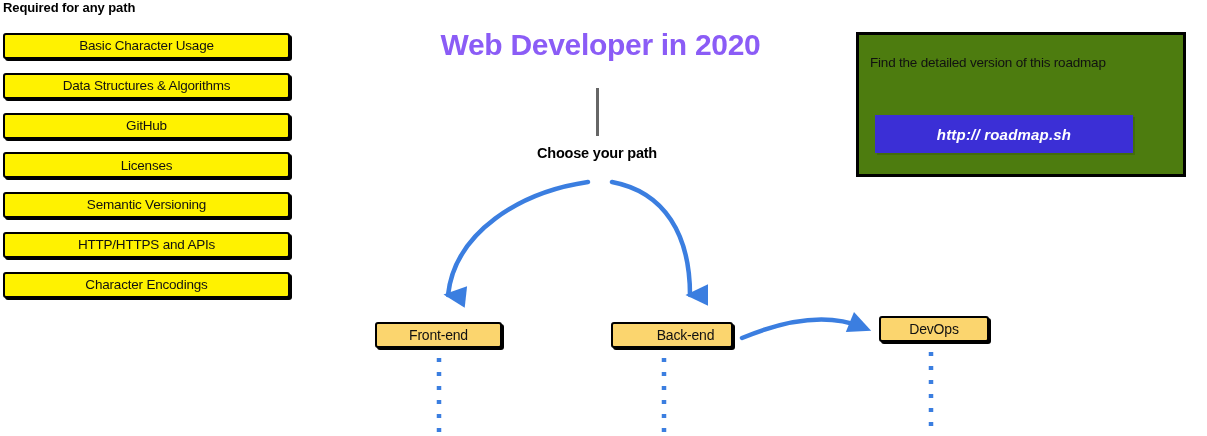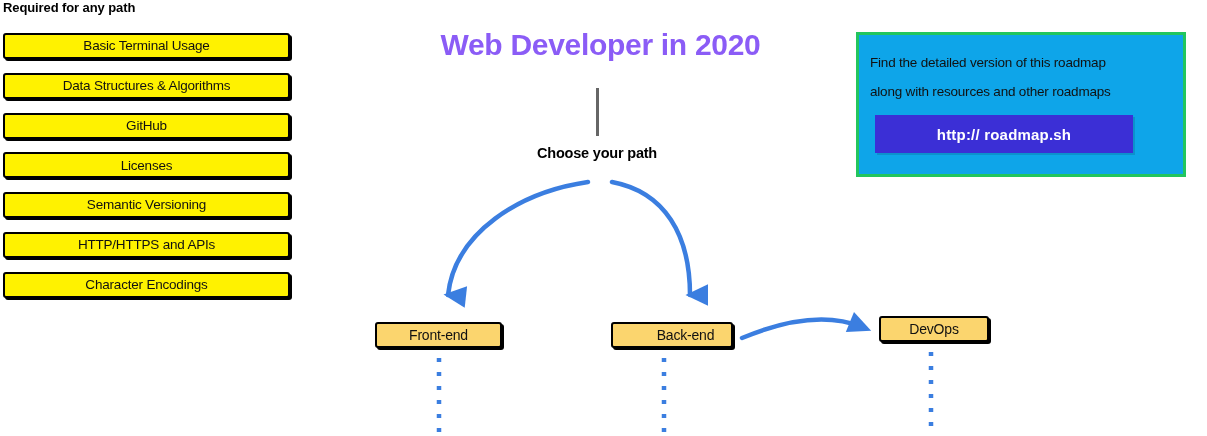--- a/index.html
+++ b/index.html
@@ -133,22 +133,22 @@
   #node-devops   { left: 879px; top: 316px; width: 110px; height: 26px; }
 
   
   #info-card {
     position: absolute;
     left: 856px;
     top: 32px;
     width: 330px;
     height: 145px;
     box-sizing: border-box;
-    background: #0ea5e9;
-    border: 3px solid #22c55e;
+    background: #4d7c0f;
+    border: 3px solid #000000;
   }
   #info-card-line1,
   #info-card-line2 {
     position: absolute;
     left: 11px;
     width: 310px;
     font-size: 13.5px;
     color: #111111;
     letter-spacing: -0.2px;
     white-space: nowrap;
@@ -160,38 +160,39 @@
     left: 16px;
     top: 80px;
     width: 258px;
     height: 38px;
     background: #3B2FD6;
     box-shadow: 2px 2px 0 0 rgba(0,0,0,0.12);
     display: flex;
     align-items: center;
     justify-content: center;
     cursor: pointer;
+    font-style: italic;
   }
   #roadmap-url-text {
     font-size: 15px;
     font-weight: bold;
     color: #ffffff;
     letter-spacing: 0.2px;
     white-space: nowrap;
   }
 </style>
 </head>
 <body>
 
 <div id="required-section">
   <div id="required-heading">Required for any path</div>
 
   <div id="required-list">
     <div class="req-item">
-      <span>Basic Terminal Usage</span>
+      <span>Basic Character Usage</span>
     </div>
     <div class="req-item">
       <span>Data Structures &amp; Algorithms</span>
     </div>
     <div class="req-item">
       <span>GitHub</span>
     </div>
     <div class="req-item">
       <span>Licenses</span>
     </div>
@@ -241,17 +242,16 @@
 </div>
 <div class="path-node" id="node-backend">
   <span>Back-end</span>
 </div>
 <div class="path-node" id="node-devops">
   <span>DevOps</span>
 </div>
 
 <div id="info-card">
   <div id="info-card-line1">Find the detailed version of this roadmap</div>
-  <div id="info-card-line2">along with resources and other roadmaps</div>
   <div id="roadmap-url-button">
     <span id="roadmap-url-text">http:// roadmap.sh</span>
   </div>
 </div>
 
 </body></html>

